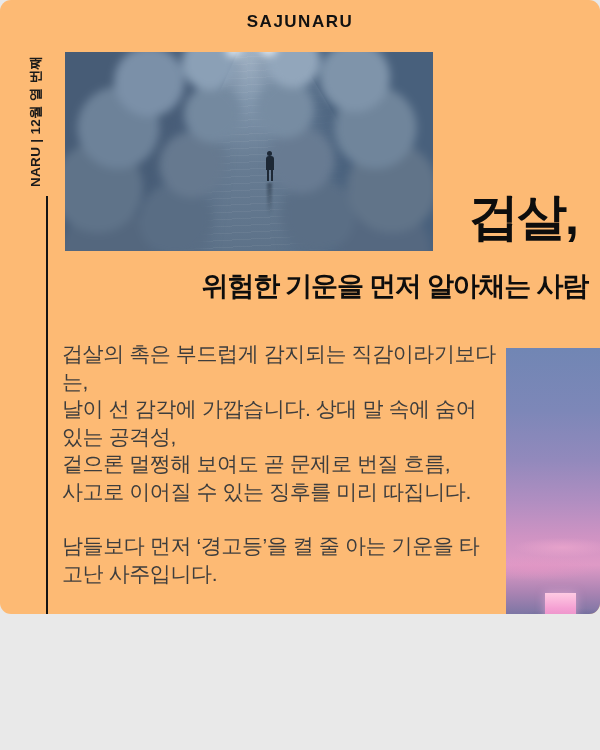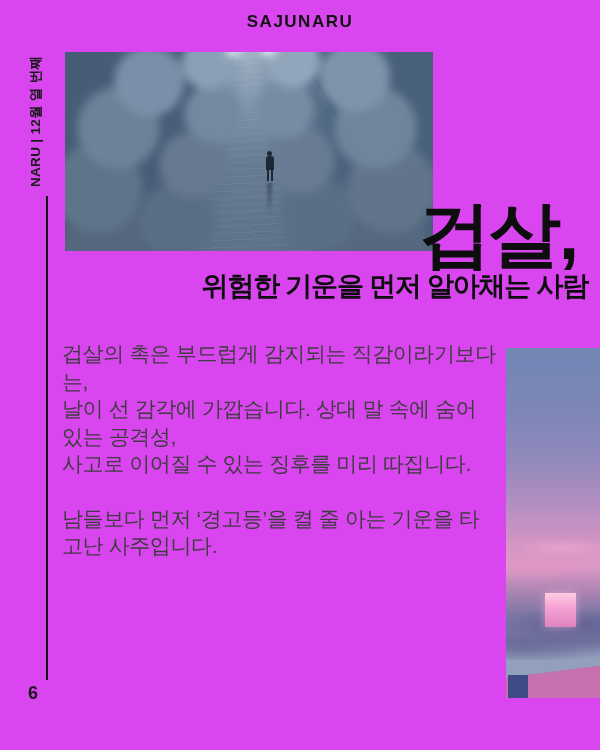--- a/index.html
+++ b/index.html
@@ -1,21 +1,22 @@
 <!DOCTYPE html>
 <html><head>
 <meta charset="utf-8">
 <style>
   * { margin:0; padding:0; box-sizing:border-box; }
   html,body { background:#e9e9e9; }
   .page {
-    position:relative; width:600px; height:750px;
-    background:#d946ef; overflow:hidden;
+    position:relative; width:600px; height:614px;
+    background:#fdba74; overflow:hidden;
     font-family:"Liberation Sans","DejaVu Sans",sans-serif;
     margin:0 auto;
+    border-radius:11px;
   }
 
   
   .brand {
     position:absolute; top:12px; left:0; width:100%;
     text-align:center; font-size:17px; font-weight:700;
     letter-spacing:1.5px; color:#111;
   }
 
   
@@ -91,22 +92,22 @@
   }
   .figure-reflection {
     position:absolute; left:55%; top:66%;
     width:5px; height:32px;
     background:linear-gradient(180deg, rgba(25,36,50,0.45), rgba(25,36,50,0));
     filter:blur(1px);
   }
 
   
   .title {
-    position:absolute; right:23px; top:198px;
-    font-size:72px; font-weight:900; letter-spacing:-2px;
+    position:absolute; right:23px; top:192px;
+    font-size:50px; font-weight:900; letter-spacing:-2px;
     line-height:1.02; color:#0d0d0d; text-align:left;
   }
   .subtitle {
     position:absolute; right:12px; top:268px;
     font-size:27px; font-weight:800; letter-spacing:-1.2px;
     color:#0d0d0d; text-align:center;
   }
 
   
   .article { position:absolute; left:62px; top:340px; width:436px; }
@@ -168,20 +169,21 @@
     <div class="figure"></div>
   </div>
 
   <h1 class="title">겁살,</h1>
   <h2 class="subtitle">위험한 기운을 먼저 알아채는 사람</h2>
 
   <div class="article">
     <p>
       <span class="line">겁살의 촉은 부드럽게 감지되는 직감이라기보다는,</span>
       <span class="line">날이 선 감각에 가깝습니다. 상대 말 속에 숨어 있는 공격성,</span>
+      <span class="line">겉으론 멀쩡해 보여도 곧 문제로 번질 흐름,</span>
       <span class="line">사고로 이어질 수 있는 징후를 미리 따집니다.</span>
     </p>
     <p>
       <span class="line">남들보다 먼저 ‘경고등’을 켤 줄 아는 기운을 타고난 사주입니다.</span>
     </p>
   </div>
 
   <div class="strip">
     <div class="strip-sun"></div>
     <div class="strip-band"></div>

